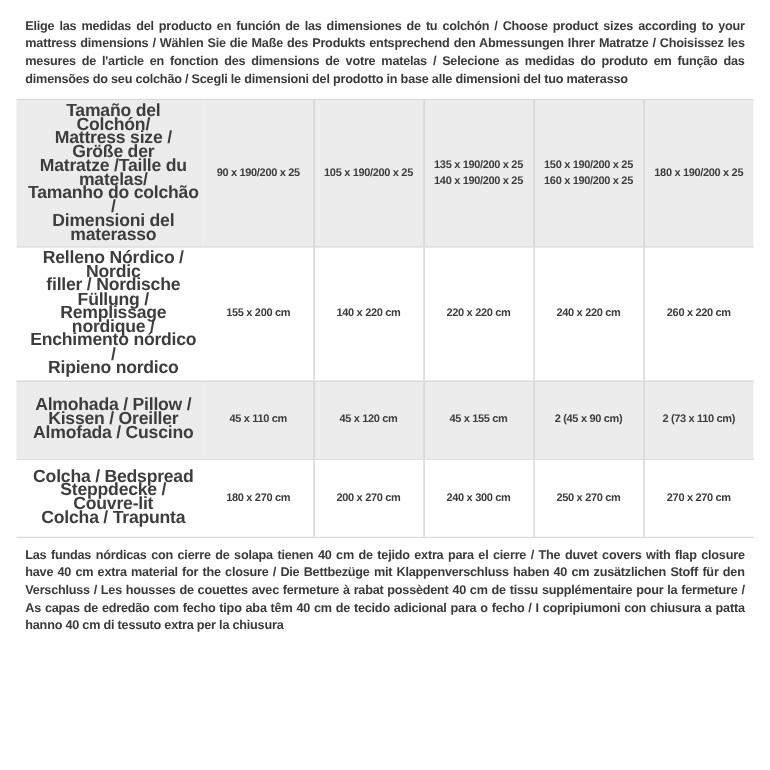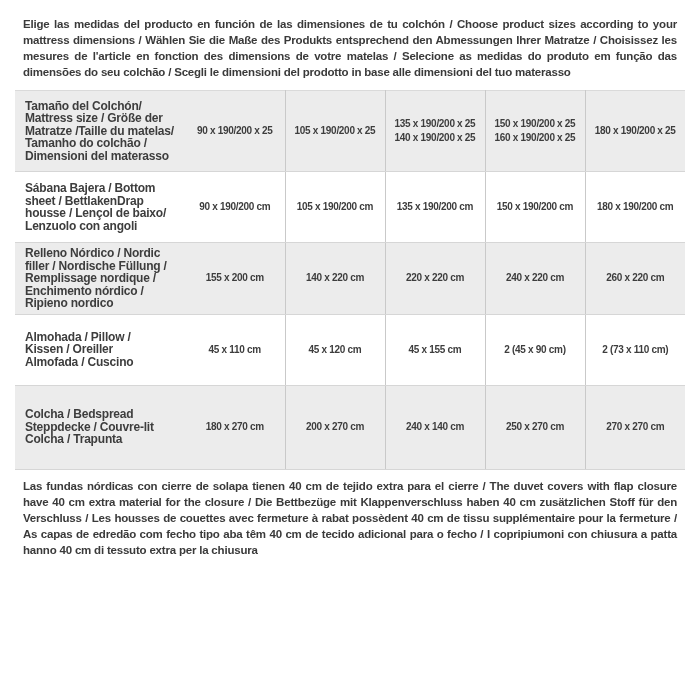--- a/index.html
+++ b/index.html
@@ -38,23 +38,23 @@
   }
   table.size-table col.c-label { width: 170px; }
   table.size-table col.c-val { width: 100px; }
   td {
     border-bottom: 1px solid #d6d6d6;
     vertical-align: middle;
     color: #3d3d3d;
     font-weight: 700;
   }
   td.lbl {
-    text-align: left;
+    text-align: center;
     padding: 4px 4px 4px 10px;
-    font-size: 12px;
+    font-size: 16px;
     line-height: 12.5px;
     letter-spacing: -0.2px;
     white-space: pre-line;
   }
   td.val {
     text-align: center;
     font-size: 10px;
     line-height: 14px;
     letter-spacing: -0.3px;
     white-space: pre-line;
@@ -96,31 +96,20 @@
 Dimensioni del materasso</td>
           <td class="val">90 x 190/200 x 25</td>
           <td class="val">105 x 190/200 x 25</td>
           <td class="val">135 x 190/200 x 25
 140 x 190/200 x 25</td>
           <td class="val">150 x 190/200 x 25
 160 x 190/200 x 25</td>
           <td class="val">180 x 190/200 x 25</td>
         </tr>
         <tr>
-          <td class="lbl">Sábana Bajera / Bottom
-sheet / BettlakenDrap
-housse / Lençol de baixo/
-Lenzuolo con angoli</td>
-          <td class="val">90 x 190/200 cm</td>
-          <td class="val">105 x 190/200 cm</td>
-          <td class="val">135 x 190/200 cm</td>
-          <td class="val">150 x 190/200 cm</td>
-          <td class="val">180 x 190/200 cm</td>
-        </tr>
-        <tr>
           <td class="lbl">Relleno Nórdico / Nordic
 filler / Nordische Füllung /
 Remplissage nordique /
 Enchimento nórdico /
 Ripieno nordico</td>
           <td class="val">155 x 200 cm</td>
           <td class="val">140 x 220 cm</td>
           <td class="val">220 x 220 cm</td>
           <td class="val">240 x 220 cm</td>
           <td class="val">260 x 220 cm</td>
@@ -134,21 +123,21 @@
           <td class="val">45 x 155 cm</td>
           <td class="val">2 (45 x 90 cm)</td>
           <td class="val">2 (73 x 110 cm)</td>
         </tr>
         <tr>
           <td class="lbl">Colcha / Bedspread
 Steppdecke / Couvre-lit
 Colcha / Trapunta</td>
           <td class="val">180 x 270 cm</td>
           <td class="val">200 x 270 cm</td>
-          <td class="val">240 x 140 cm</td>
+          <td class="val">240 x 300 cm</td>
           <td class="val">250 x 270 cm</td>
           <td class="val">270 x 270 cm</td>
         </tr>
       </tbody>
   </table>
 
   <p class="footnote">Las fundas nórdicas con cierre de solapa tienen 40 cm de tejido extra para el cierre / The duvet covers with flap closure have 40 cm extra material for the closure / Die Bettbezüge mit Klappenverschluss haben 40 cm zusätzlichen Stoff für den Verschluss / Les housses de couettes avec fermeture à rabat possèdent 40 cm de tissu supplémentaire pour la fermeture / As capas de edredão com fecho tipo aba têm 40 cm de tecido adicional para o fecho / I copripiumoni con chiusura a patta hanno 40 cm di tessuto extra per la chiusura</p>
 </div>
 
 </body></html>

